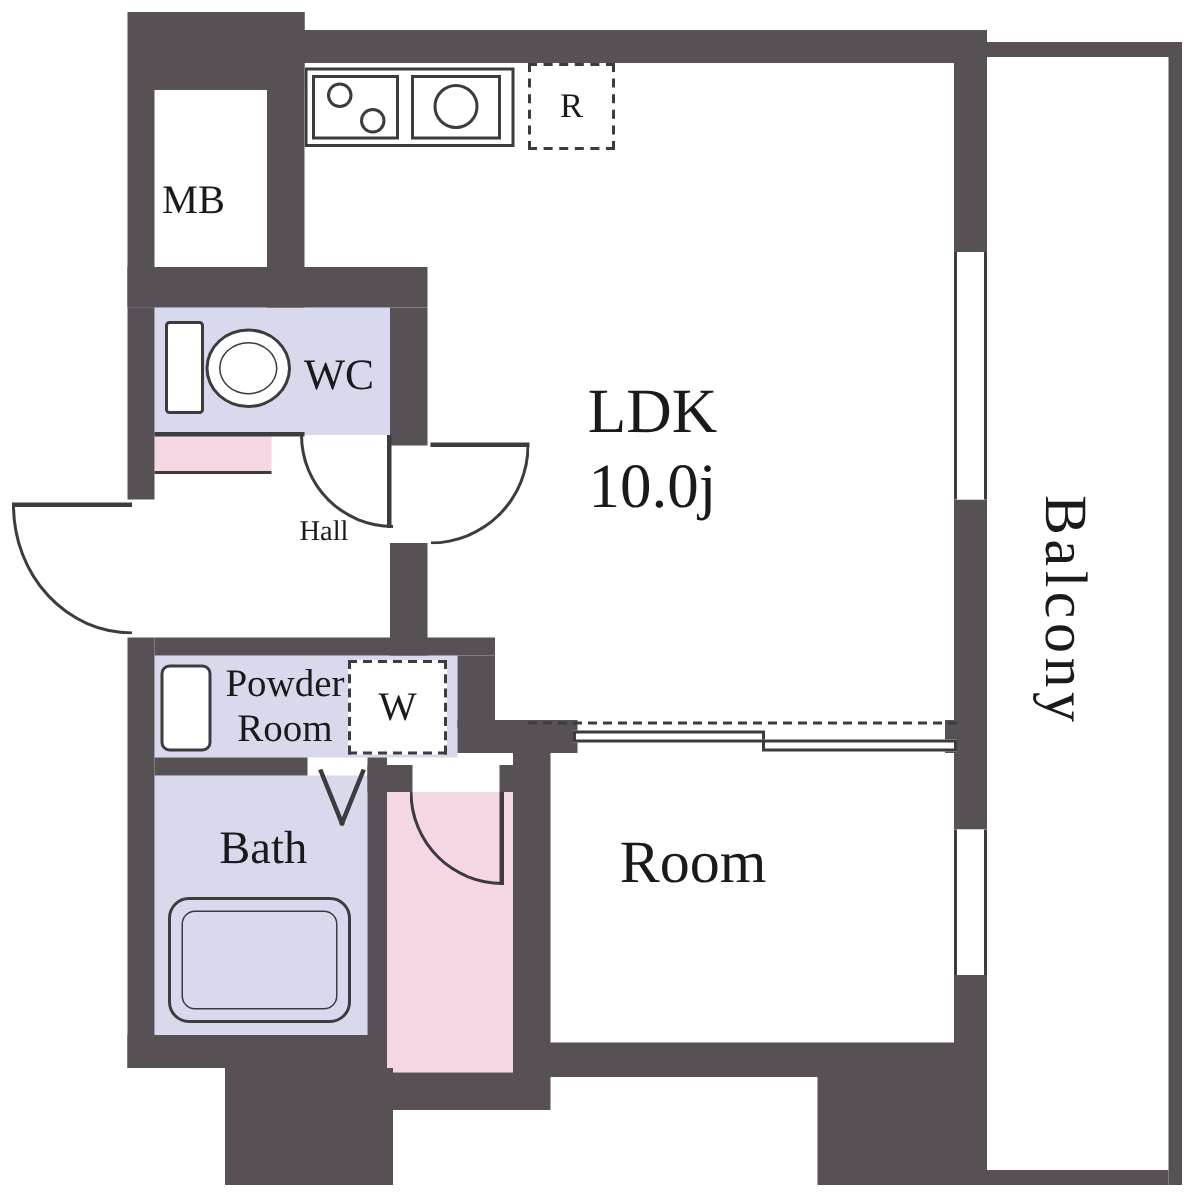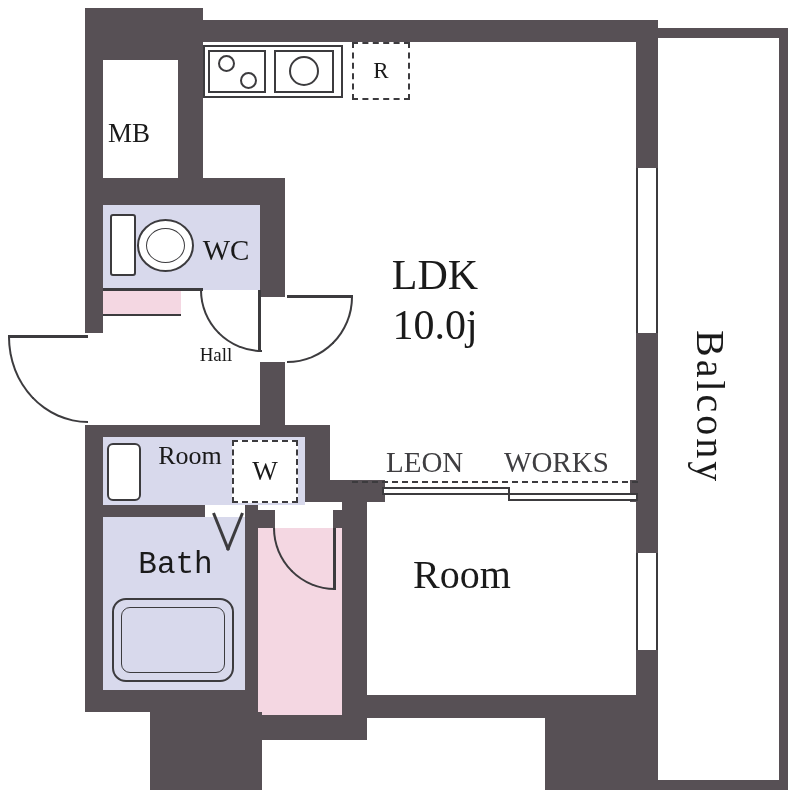--- a/index.html
+++ b/index.html
@@ -102,26 +102,26 @@
   <div class="a thin" style="left:212px;top:513px;width:3px;height:40px;transform:rotate(-22deg);transform-origin:top center;"></div>
   <div class="a thin" style="left:241px;top:513px;width:3px;height:40px;transform:rotate(22deg);transform-origin:top center;"></div>
   <div class="a dashline" style="left:352px;top:481px;width:286px;"></div>
   <div class="a box" style="left:382px;top:487px;width:128px;height:8px;"></div>
   <div class="a box" style="left:508px;top:493px;width:130px;height:8px;"></div>
 
   <div class="lbl" style="left:103px;top:118px;width:52px;font-size:27px;">MB</div>
   <div class="lbl" style="left:195px;top:214px;width:62px;font-size:29px;margin-top:20px;">WC</div>
   <div class="lbl" style="left:172px;top:344px;width:88px;font-size:19px;">Hall</div>
   <div class="lbl" style="left:128px;top:441px;width:124px;font-size:26px;line-height:1.15;">
+    <div>Powder</div>
     <div>Room</div>
   </div>
-  <div class="lbl" style="left:128px;top:547px;width:95px;font-size:31px;font-family:Liberation Mono, monospace;">Bath</div>
+  <div class="lbl" style="left:128px;top:547px;width:95px;font-size:31px;">Bath</div>
   <div class="lbl" style="left:330px;top:250px;width:210px;font-size:42px;line-height:1.2;">
     <div>LDK</div>
     <div>10.0j</div>
   </div>
   <div class="lbl" style="left:368px;top:551px;width:188px;font-size:40px;line-height:1.2;">
     <div>Room</div>
   </div>
-  <div class="lbl" style="left:386px;top:446px;font-size:29px;word-spacing:34px;color:#3f3e41;">LEON WORKS</div>
   <div class="lbl vtext" style="left:690px;top:292px;height:230px;width:44px;font-size:40px;letter-spacing:3px;">Balcony</div>
 
 </div>
 
 </body></html>

